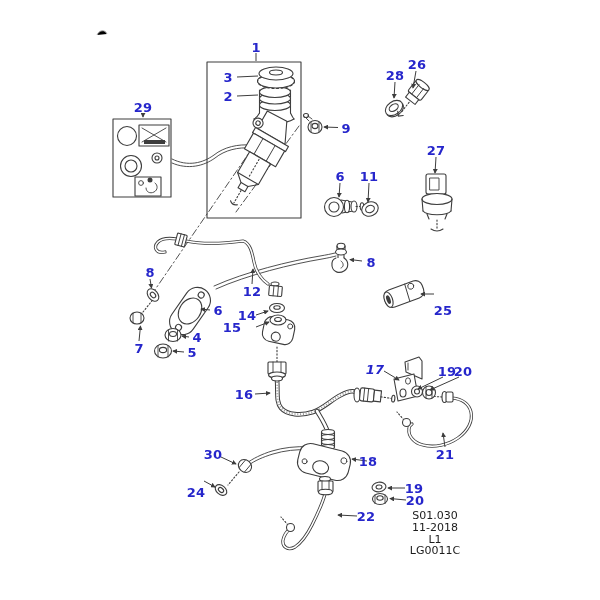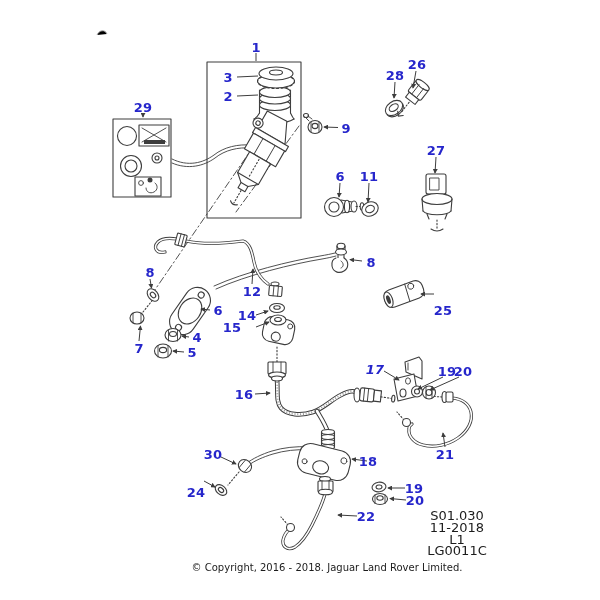--- a/index.html
+++ b/index.html
@@ -28,22 +28,22 @@
   .rib{stroke-dasharray:1.2 2.4;}
   .dashdot{stroke-width:0.9;stroke-dasharray:7 3 1.5 3;}
   .faint{stroke:#b0b0b0;stroke-width:1;}
   .leader{stroke:var(--line);stroke-width:1;fill:none;}
   .callout{
     position:absolute;transform:translate(-50%,-50%);
     color:var(--callout);font-size:13px;font-weight:bold;line-height:1;
     letter-spacing:0.2px;cursor:pointer;user-select:none;white-space:nowrap;
   }
   .infoblock{
-    position:absolute;left:412px;top:510px;width:90px;text-align:center;
-    color:var(--text);font-size:13px;line-height:11.8px;
+    position:absolute;left:390px;top:510px;width:90px;text-align:center;
+    color:var(--text);font-size:11px;line-height:11.8px;
   }
   .infoblock span{display:block;}
   .copyright{
     position:absolute;left:327px;top:562px;transform:translateX(-50%);
     color:var(--text);font-size:10px;white-space:nowrap;
   }
 </style>
 </head>
 <body>
 
@@ -417,15 +417,14 @@
       <div class="callout" style="left: 366px; top: 516px;">22</div>
     </div>
 
 <div class="infoblock">
   <span>S01.030</span>
   <span>11-2018</span>
   <span>L1</span>
   <span>LG0011C</span>
 </div>
 
-<div class="copyright">© Copyright, 2016 - 2018. Jaguar Land Rover Limited.</div>
 
 </div>
 
 </body></html>

